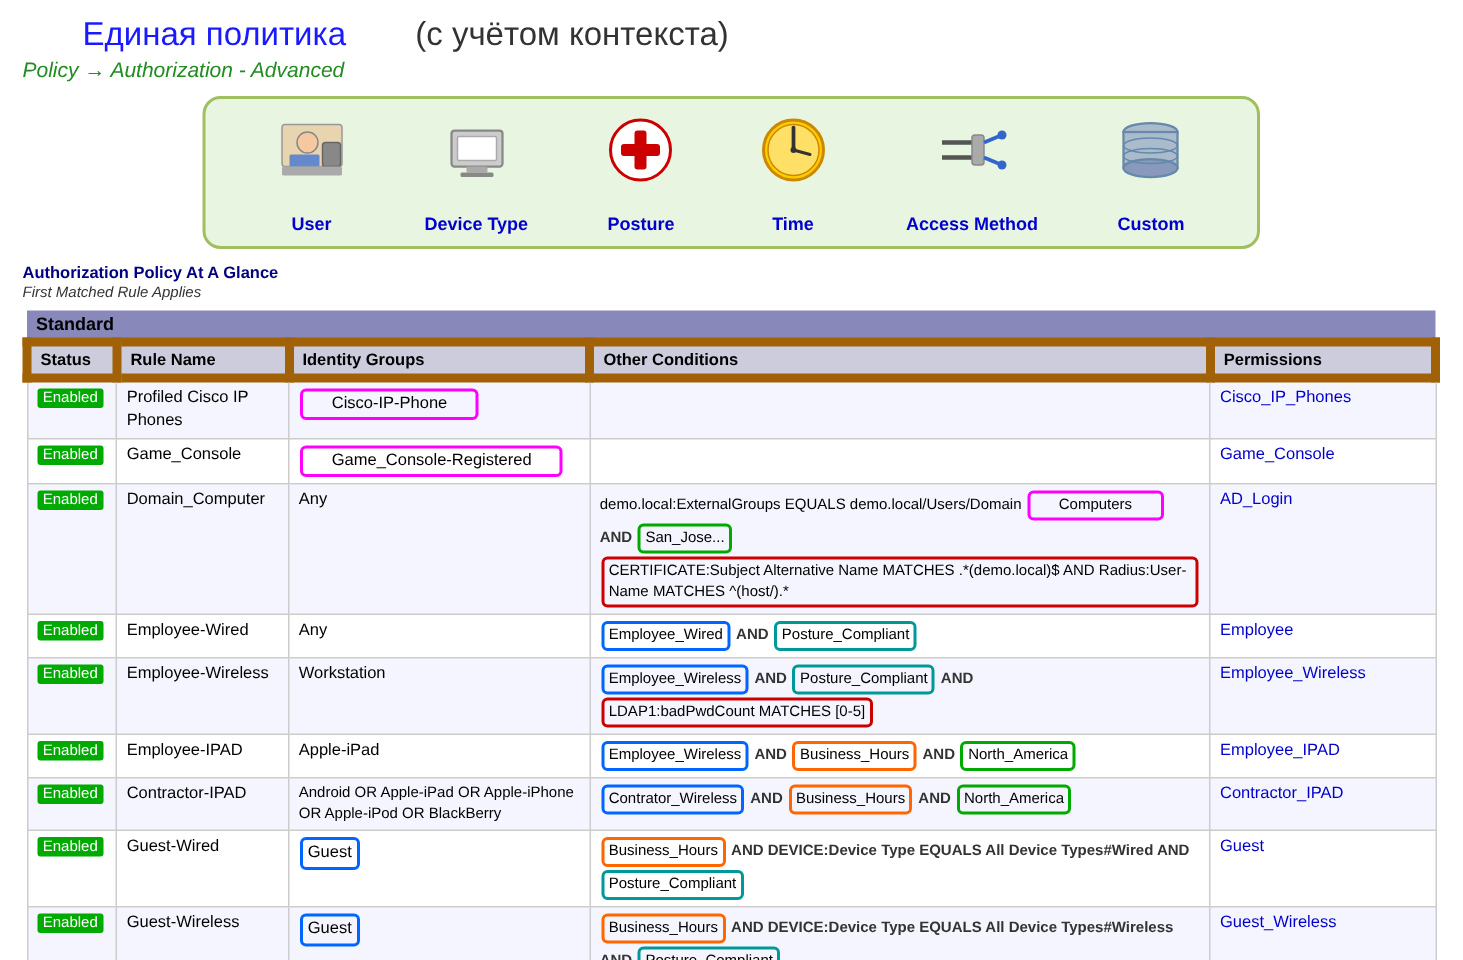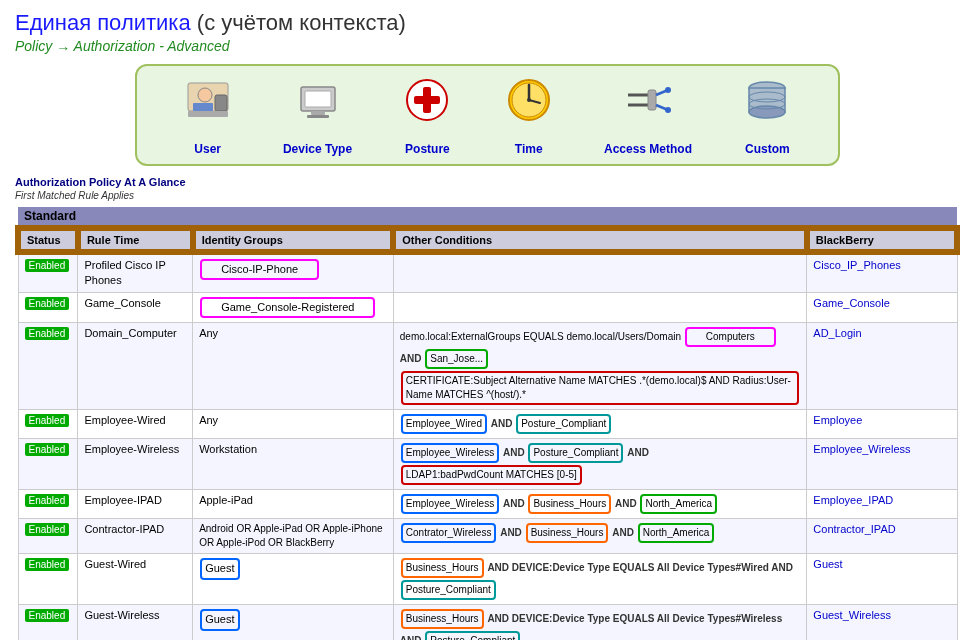--- a/index.html
+++ b/index.html
@@ -1,21 +1,21 @@
 <!DOCTYPE html>
 <html><head>
   <meta charset="utf-8">
   <style>
     * { box-sizing: border-box; margin: 0; padding: 0; }
     body { font-family: Arial, sans-serif; font-size: 11px; background: #fff; width: 975px; min-height: 640px; overflow: hidden; }
     
     .page { padding: 10px 15px; }
     
     .title-russian { font-size: 22px; font-weight: bold; color: #1a1aff; margin-bottom: 2px; }
-    .title-russian span { font-weight: normal; }
+    .title-russian span { font-weight: normal; margin-left: 40px; }
     .subtitle { font-size: 14px; color: #228B22; font-style: italic; margin-bottom: 10px; }
     
     .icons-bar {
       background: #e8f5e0;
       border: 2px solid #a0c060;
       border-radius: 12px;
       display: flex;
       align-items: center;
       justify-content: space-around;
       padding: 8px 20px;
@@ -222,24 +222,24 @@
 
   <table class="table-container">
 
     <tbody>
         <tr class="section-row">
       <td colspan="6">Standard</td>
     </tr>
 
     <tr class="col-headers">
       <th>Status</th>
-      <th>Rule Time</th>
+      <th>Rule Name</th>
       <th>Identity Groups</th>
       <th colspan="2">Other Conditions</th>
-      <th>BlackBerry</th>
+      <th>Permissions</th>
     </tr>
 
     <tr class="data-row">
       <td><span class="status-enabled">Enabled</span></td>
       <td>Profiled Cisco IP Phones</td>
       <td><span class="tag-pink">Cisco-IP-Phone</span></td>
       <td colspan="2"></td>
       <td><span class="perm-text">Cisco_IP_Phones</span></td>
     </tr>
 

